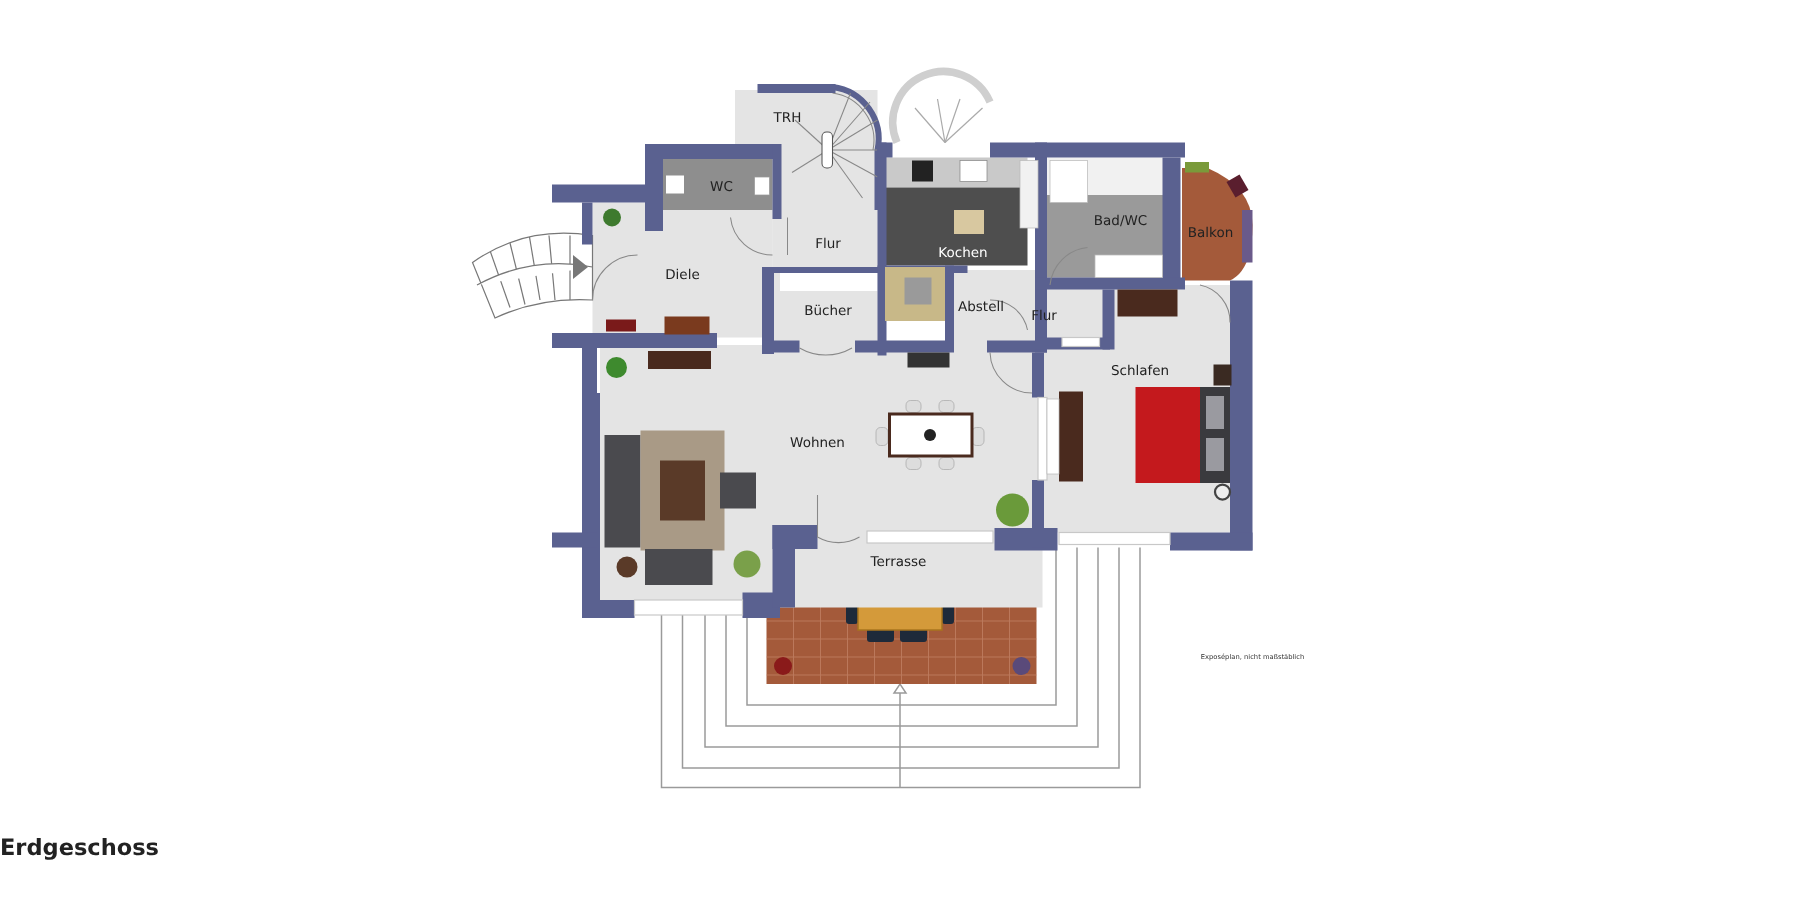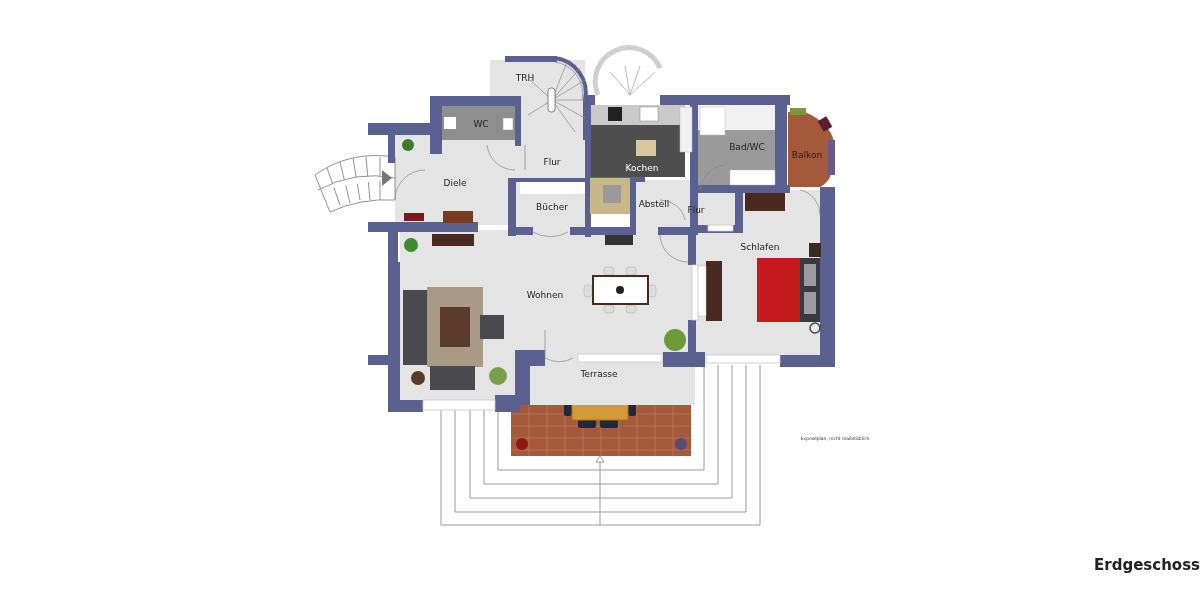--- a/index.html
+++ b/index.html
@@ -1,20 +1,20 @@
 <!DOCTYPE html>
 <html><head>
 <meta charset="utf-8">
 <style>
   html, body { margin:0; padding:0; background:#ffffff; }
   body { width:1200px; height:600px; position:relative; overflow:hidden;
          font-family:"DejaVu Sans", "Liberation Sans", sans-serif; }
   #plan { position:absolute; left:0; top:0; }
   .room-label { font-size:9px; fill:#222; font-family:"DejaVu Sans", sans-serif; text-anchor:middle; }
-  .title { position:absolute; left:0; width:1200px; top:556px; text-align:right;
+  .title { position:absolute; left:0; width:1200px; top:556px; text-align:left;
            font-size:15px; font-weight:bold; color:#222; font-family:"DejaVu Sans", sans-serif; }
   .note { position:absolute; left:790px; top:436px; width:90px; text-align:center;
           font-size:4.5px; color:#333; font-family:"DejaVu Sans", sans-serif; }
 </style>
 </head>
 <body>
 
 <svg id="plan" width="1200" height="600" viewBox="0 0 1200 600" xmlns="http://www.w3.org/2000/svg">
 
   <g fill="none" stroke="#9a9a9a" stroke-width="1">

